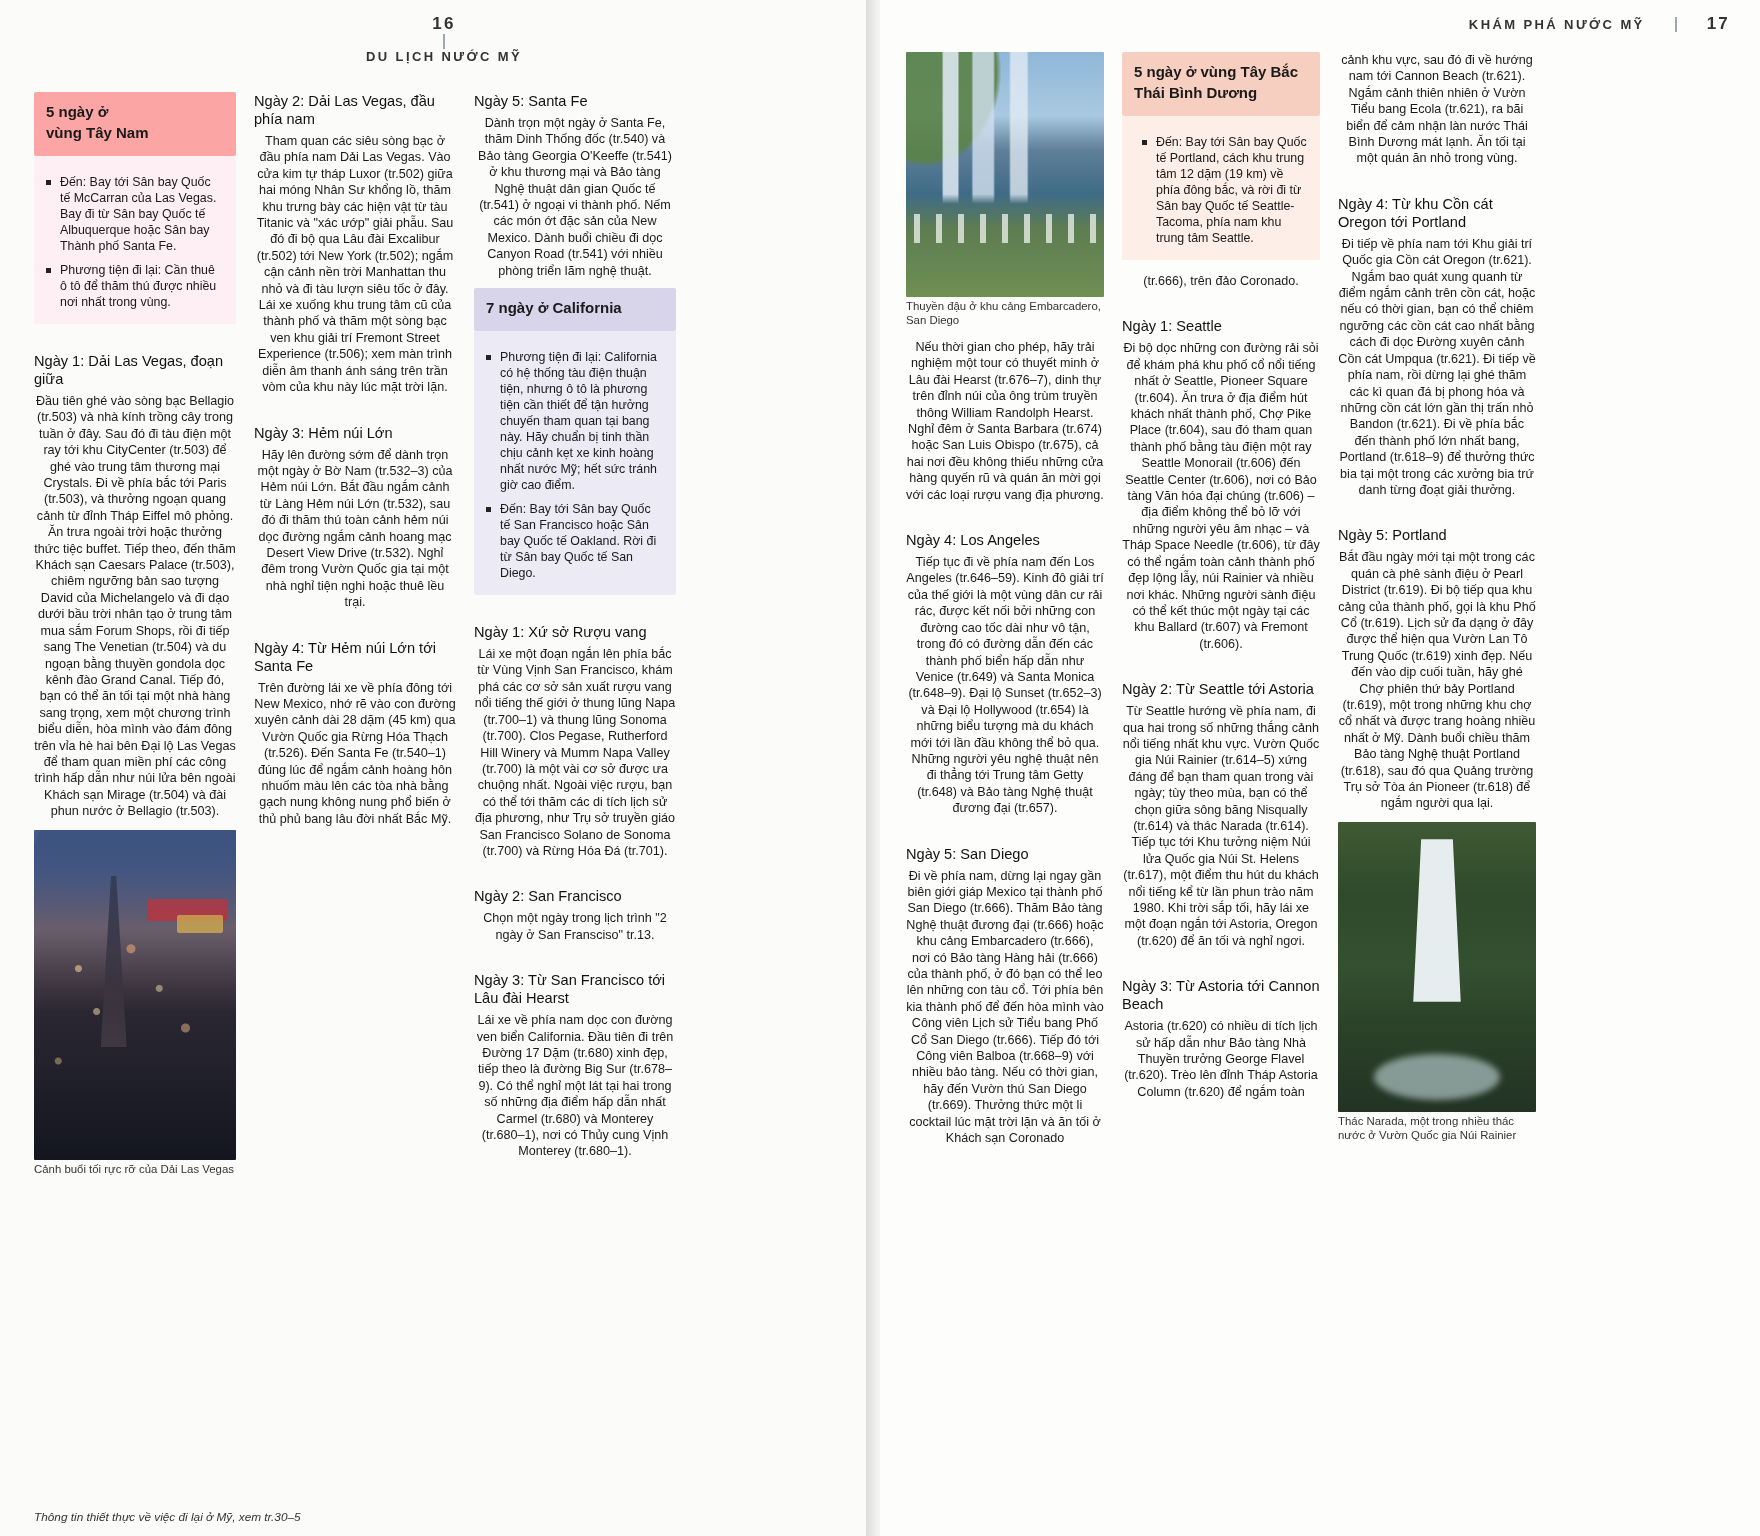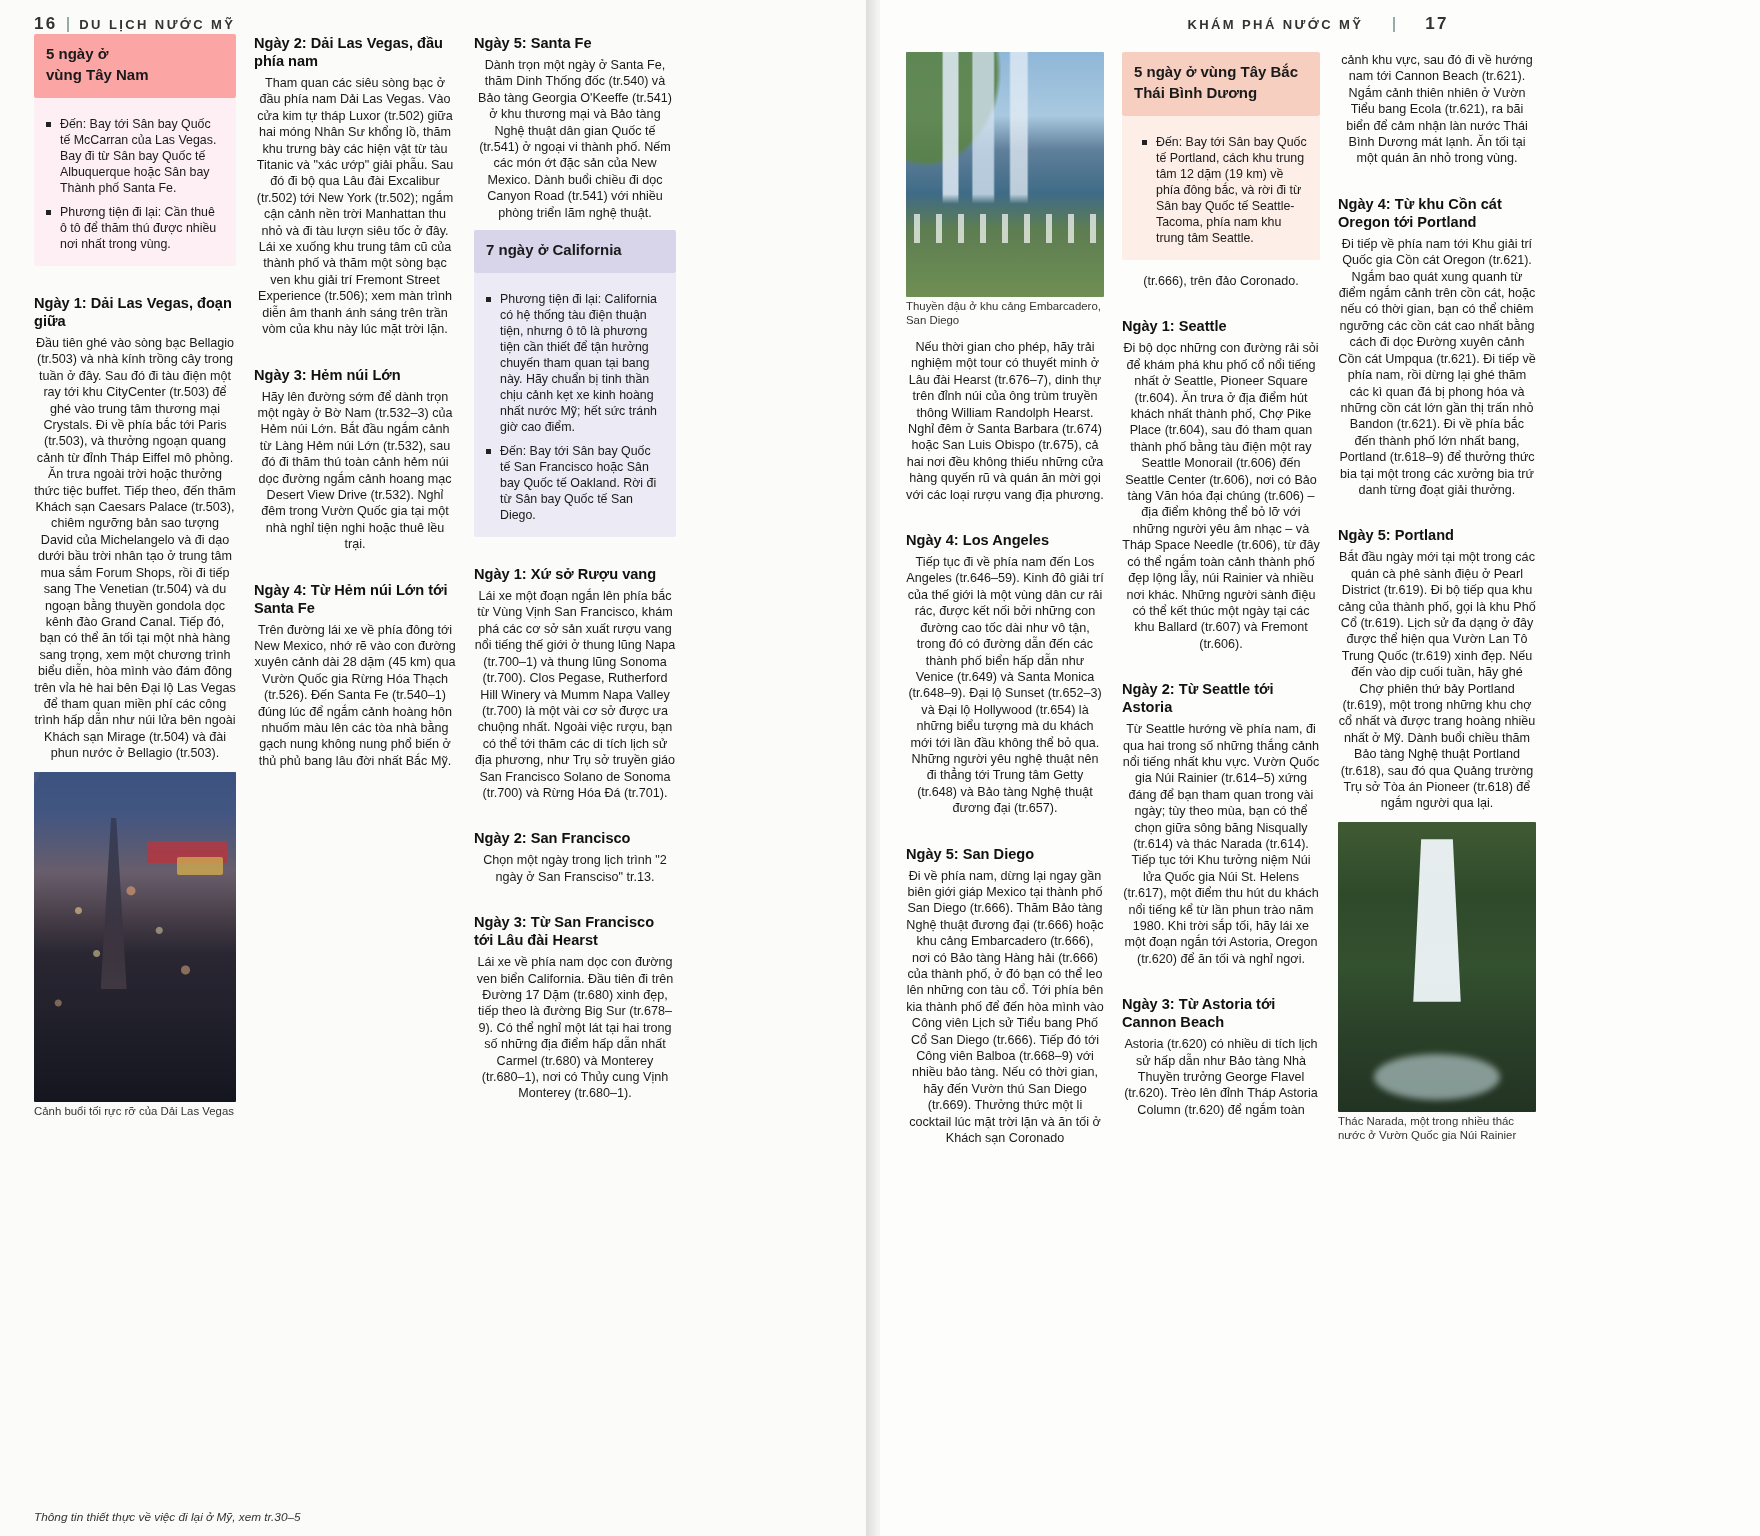--- a/index.html
+++ b/index.html
@@ -12,32 +12,32 @@
   }
   .spread{position:relative;width:1760px;height:1536px;display:flex;}
   .page{position:relative;height:1536px;box-sizing:border-box;}
   .page-left{width:880px;background:#fbfbf9;padding:14px 26px 10px 34px;}
   .page-right{width:880px;background:#fdfdfb;padding:14px 30px 10px 26px;}
   .gutter{position:absolute;left:866px;top:0;width:30px;height:1536px;
     background:linear-gradient(to right,rgba(0,0,0,0.12),rgba(0,0,0,0.03) 40%,rgba(0,0,0,0.02) 55%,rgba(0,0,0,0.10));}
   .gutter-dark{position:absolute;left:636px;top:0;width:200px;height:26px;background:#4a4a4a;}
   
   .rh{display:flex;align-items:center;letter-spacing:2.2px;font-size:14px;font-weight:bold;color:#333;}
-  .rh-left{}
-  .rh-right{justify-content:center;margin-bottom:18px;gap:20px;}
+  .rh-left{margin-bottom:28px;flex-direction:column;}
+  .rh-right{justify-content:flex-end;margin-bottom:18px;gap:20px;}
   .rh .num{font-size:17px;font-weight:bold;color:#333;}
   .rh .bar{display:inline-block;width:2px;height:15px;background:#9aa;margin:0 10px;}
   .rh .ttl{font-size:13px;letter-spacing:2.4px;}
 
   .cols{display:flex;gap:18px;}
   .col{width:202px;}
   .col-r{width:198px;}
 
   p{margin:0 0 9px 0;font-size:12.6px;line-height:16.4px;text-align:center;}
-  h3{margin:28px 0 5px 0;font-size:14.6px;line-height:18px;font-weight:bold;color:#111;}
+  h3{margin:28px 0 5px 0;font-size:14.6px;line-height:18px;font-weight:normal;color:#111;}
   h3:first-child{margin-top:0;}
 
   .box{border-radius:2px;padding:10px 12px 12px 12px;margin-bottom:13px;}
   .box h2{margin:0 0 2px 0;font-size:15px;line-height:19px;font-weight:bold;color:#1a1a1a;}
   .box-sw{background:#fca5a5;}
   .box-ca{background:#d8d4ea;}
   .box-nw{background:#f6cfc0;}
   ul.bl{list-style:none;margin:8px 0 0 0;padding:0;}
   ul.bl li{position:relative;padding-left:14px;margin-bottom:8px;font-size:12.4px;line-height:16px;}
   ul.bl li:before{content:"";position:absolute;left:0;top:6px;width:5px;height:5px;background:#222;}

